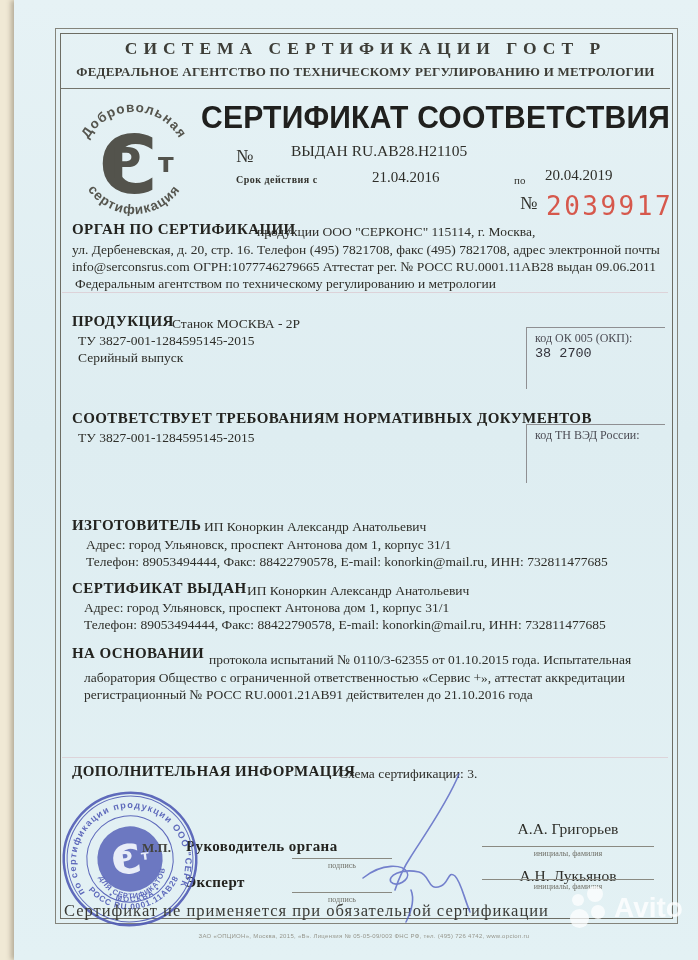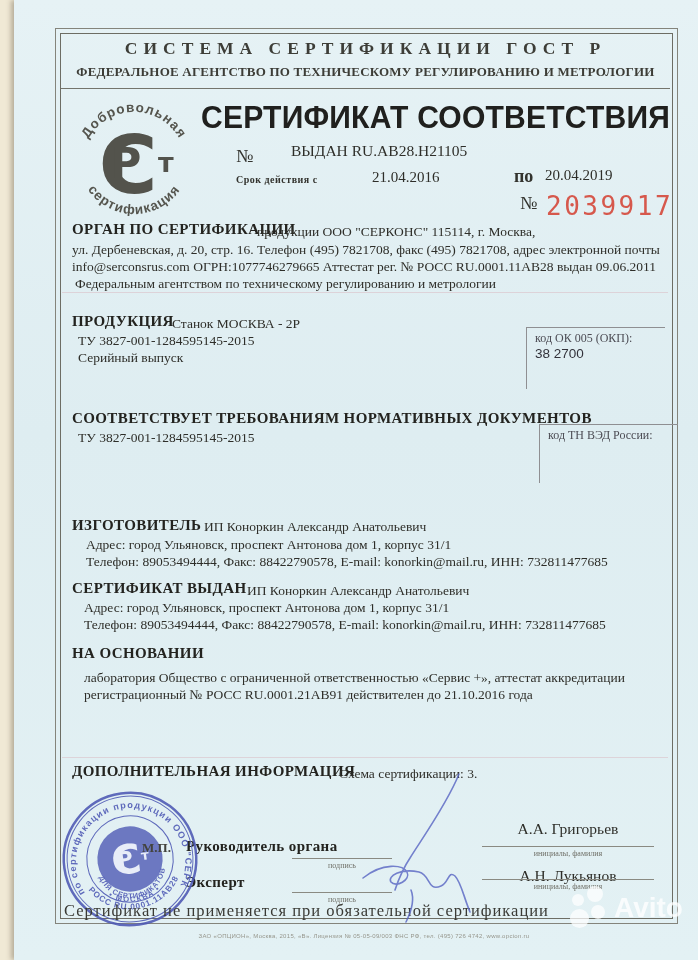--- a/index.html
+++ b/index.html
@@ -25,43 +25,43 @@
   .pink-line{position:absolute;left:48px;width:606px;height:1px;background:rgba(214,130,142,.26);}
   
   #hdr1{left:41px;top:38px;width:621px;text-align:center;font-weight:bold;font-size:17.5px;letter-spacing:6px;color:#3d3d37;}
   #hdr2{left:41px;top:64px;width:621px;text-align:center;font-weight:bold;font-size:13px;letter-spacing:.2px;color:#3d3d37;}
   #doc-title{left:180px;top:100px;width:470px;text-align:center;font-weight:bold;font-size:31px;color:#20201e;transform:scaleX(.97);letter-spacing:.2px;}
   
   #no-label{left:222px;top:146px;font-size:18px;color:#33332e;}
   #cert-number{left:277px;top:142px;font-size:15.5px;color:#2e2e29;}
   #validity-label{left:222px;top:174px;font-size:10px;font-weight:600;color:#33332e;letter-spacing:.5px;}
   #valid-from{left:358px;top:169px;font-size:15px;}
-  #po-label{left:500px;top:166px;font-size:18px;font-weight:700;color:#33332e;}
+  #po-label{left:500px;top:174px;font-size:11px;font-weight:400;color:#33332e;}
   #valid-to{left:531px;top:167px;font-size:15px;}
   #red-no-label{left:506px;top:193px;font-size:18px;color:#33332e;}
   #red-number{left:532px;top:191px;font-family:"DejaVu Sans Mono",monospace;font-size:26px;letter-spacing:2.5px;color:#d6584c;}
   
   #organ-label{left:58px;top:221px;}
   #organ-inline{left:243px;top:224px;}
   #organ-line2{left:58px;top:242px;}
   #organ-line3{left:58px;top:259px;}
   #organ-line4{left:61px;top:276px;}
   
   #product-label{left:58px;top:313px;}
   #product-name{left:158px;top:316px;}
   #product-tu{left:64px;top:333px;}
   #product-serial{left:64px;top:350px;text-align:center;}
   .code-box{position:absolute;border-top:1px solid #8f8f92;border-left:1px solid #8f8f92;}
   #okp-box{left:512px;top:327px;width:138px;height:61px;}
   .code-label{font-family:"Liberation Serif",serif;font-size:12px;color:#4c4c54;padding:3px 0 0 8px;white-space:nowrap;}
-  .code-value{font-family:Liberation Sans, sans-serif;font-size:13.5px;color:#32323a;padding-left:8px;white-space:nowrap;}
+  .code-value{font-family:Liberation Mono, monospace;font-size:13.5px;color:#32323a;padding-left:8px;white-space:nowrap;}
   
   #conforms-label{left:58px;top:410px;}
   #conforms-tu{left:64px;top:430px;}
-  #tnved-box{left:512px;top:424px;width:138px;height:58px;margin-left:13px;}
+  #tnved-box{left:512px;top:424px;width:138px;height:58px;}
   
   #manufacturer-label{left:58px;top:517px;}
   #manufacturer-name{left:190px;top:519px;}
   #manufacturer-address{left:72px;top:537px;}
   #manufacturer-contacts{left:72px;top:554px;}
   
   #issued-label{left:58px;top:580px;}
   #issued-name{left:233px;top:583px;}
   #issued-address{left:70px;top:600px;}
   #issued-contacts{left:70px;top:617px;}
@@ -168,20 +168,21 @@
   <div id="manufacturer-name" class="abs body-txt">ИП Коноркин Александр Анатольевич</div>
   <div id="manufacturer-address" class="abs body-txt">Адрес: город Ульяновск, проспект Антонова дом 1, корпус 31/1</div>
   <div id="manufacturer-contacts" class="abs body-txt">Телефон: 89053494444, Факс: 88422790578, E-mail: konorkin@mail.ru, ИНН: 732811477685</div>
 
   <div id="issued-label" class="abs sec-label">СЕРТИФИКАТ ВЫДАН</div>
   <div id="issued-name" class="abs body-txt">ИП Коноркин Александр Анатольевич</div>
   <div id="issued-address" class="abs body-txt">Адрес: город Ульяновск, проспект Антонова дом 1, корпус 31/1</div>
   <div id="issued-contacts" class="abs body-txt">Телефон: 89053494444, Факс: 88422790578, E-mail: konorkin@mail.ru, ИНН: 732811477685</div>
 
   <div id="basis-label" class="abs sec-label">НА ОСНОВАНИИ</div>
+  <div id="basis-line1" class="abs body-txt">протокола испытаний № 0110/3-62355 от 01.10.2015 года. Испытательная</div>
   <div id="basis-line2" class="abs body-txt">лаборатория Общество с ограниченной ответственностью «Сервис +», аттестат аккредитации</div>
   <div id="basis-line3" class="abs body-txt">регистрационный № РОСС RU.0001.21АВ91 действителен до 21.10.2016 года</div>
 
   <div id="additional-label" class="abs sec-label">ДОПОЛНИТЕЛЬНАЯ ИНФОРМАЦИЯ</div>
   <div id="additional-value" class="abs body-txt">Схема сертификации: 3.</div>
 
   <svg id="org-stamp" viewBox="0 0 150 150">
     <defs>
       <path id="stampTop" d="M 26,108 A 57,57 0 1 1 124,108"></path>
       <path id="stampBottom" d="M 20,82 A 56,56 0 0 0 130,82"></path>

